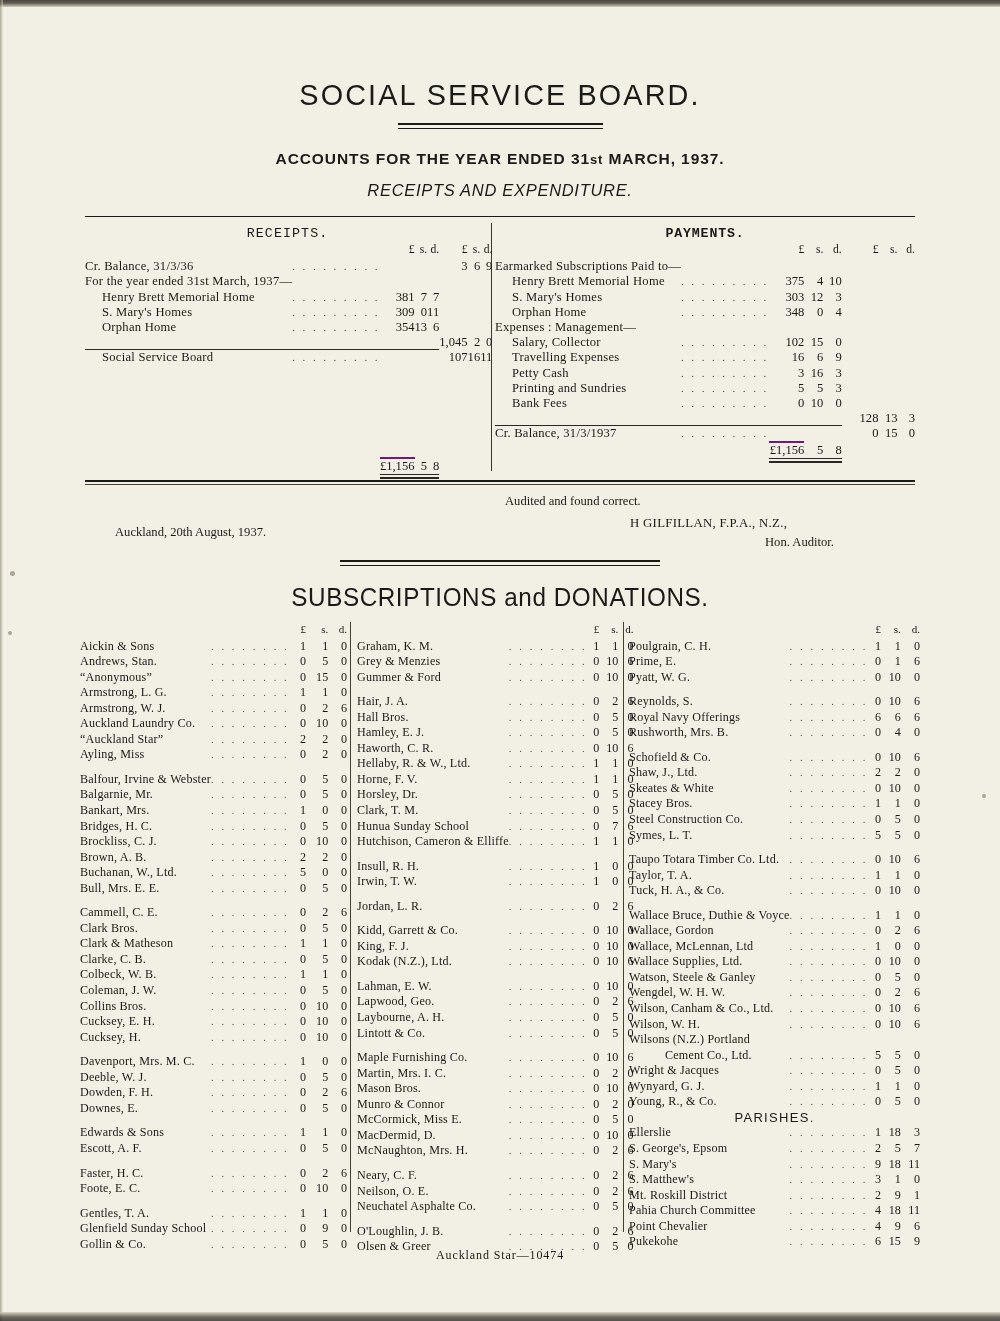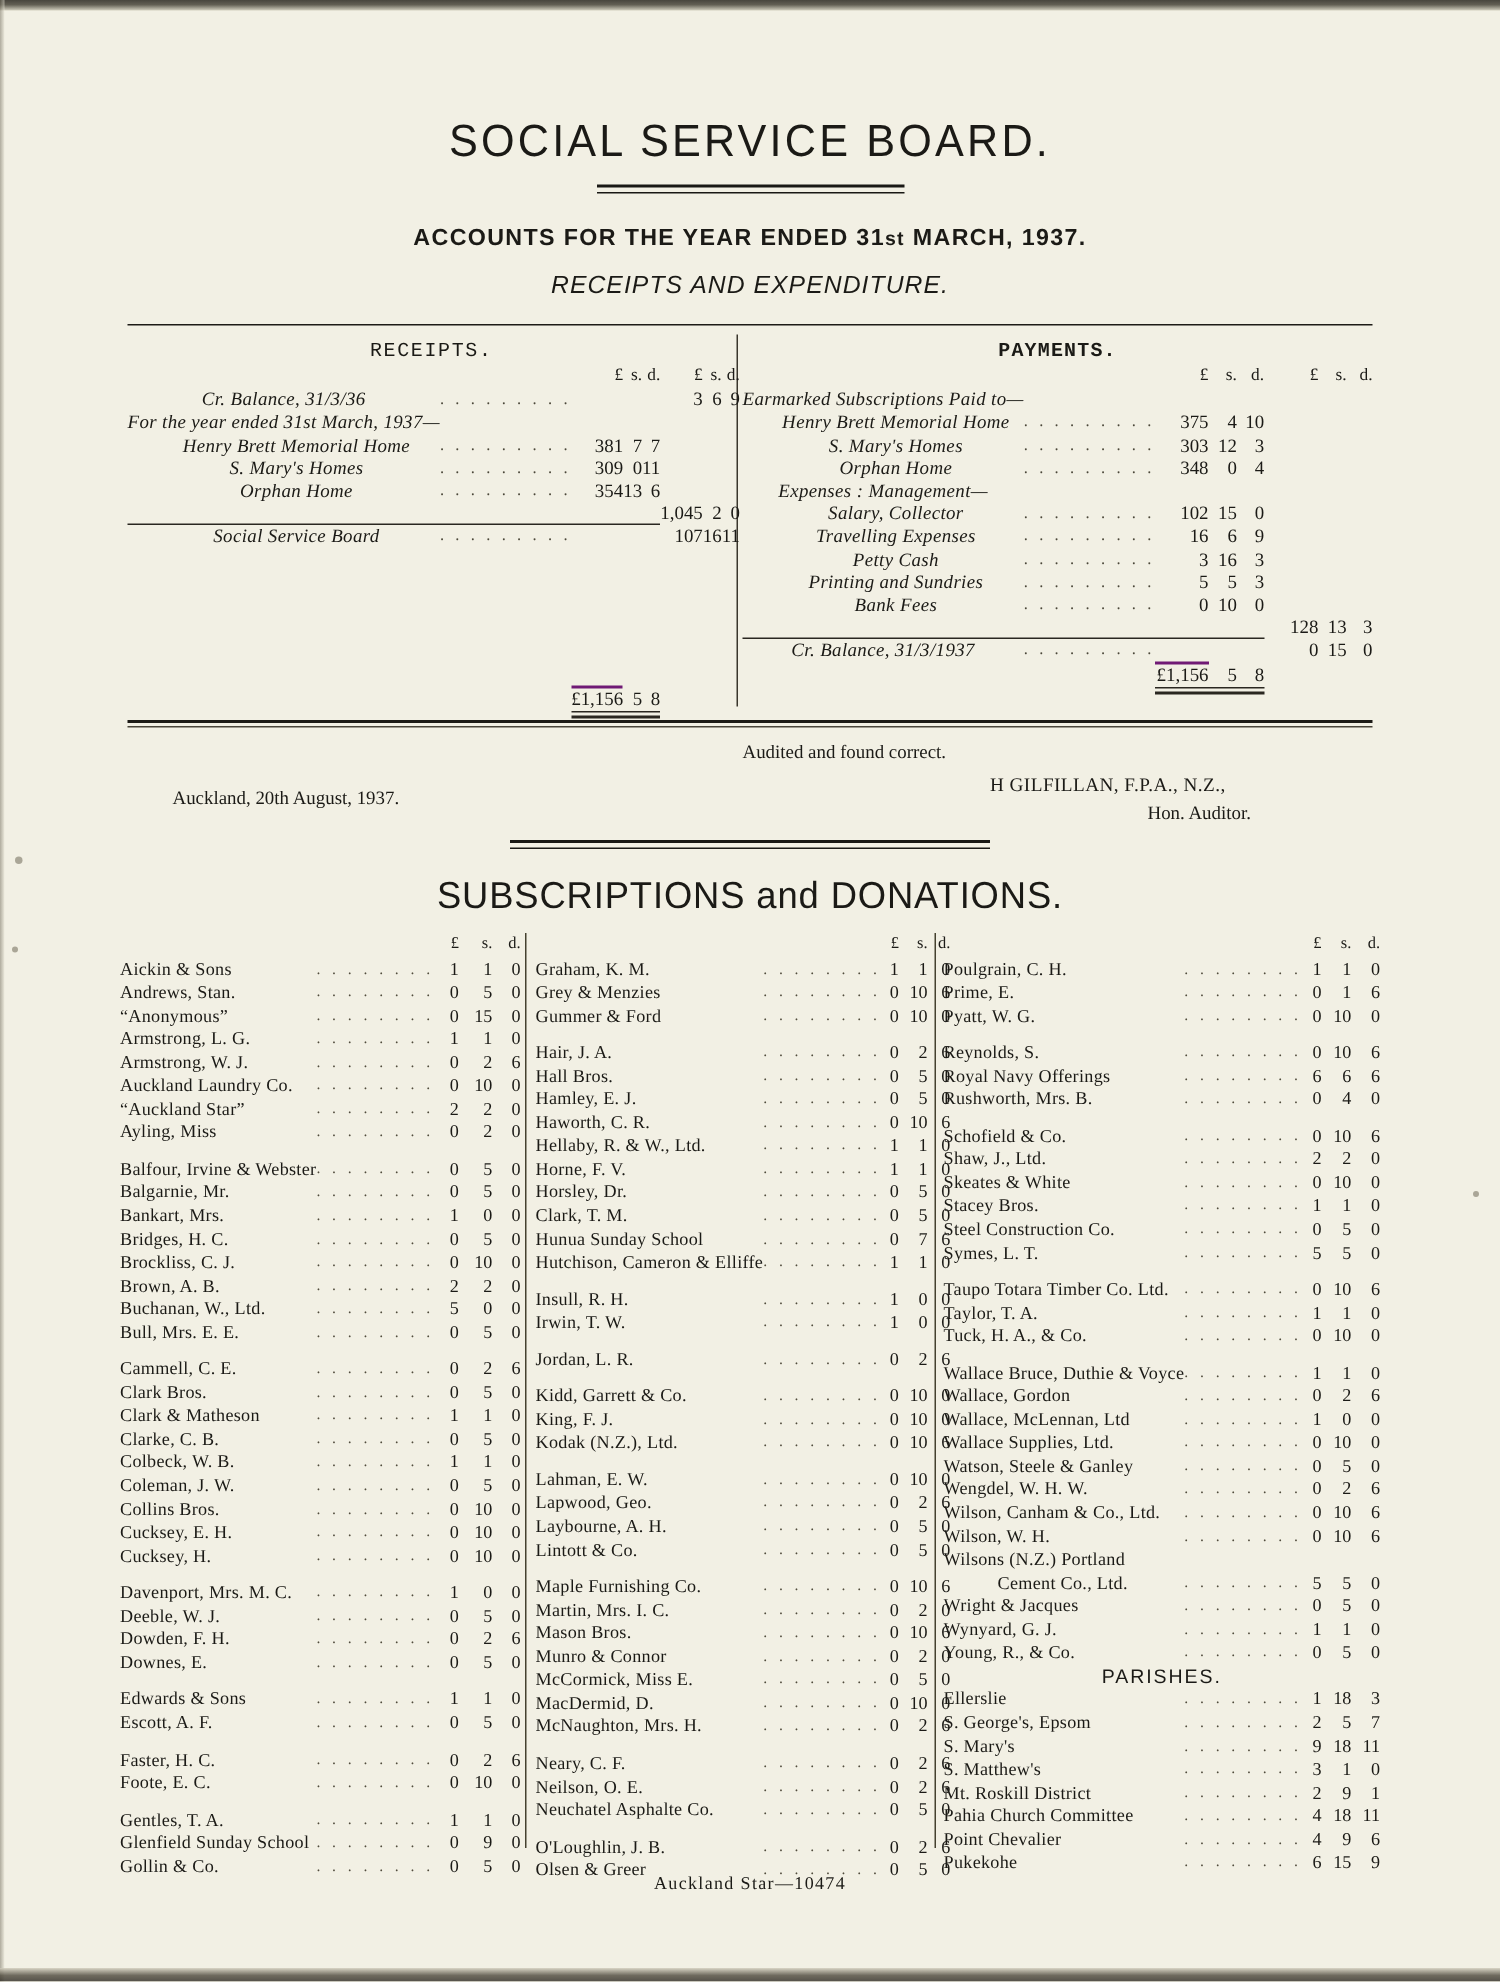--- a/index.html
+++ b/index.html
@@ -106,21 +106,21 @@
   }
   .acct-head.bold { font-weight: bold; letter-spacing: .8px; }
 
   table.acct {
     width: 100%;
     border-collapse: collapse;
     font-size: 12.6px;
     font-family: "Liberation Serif", "DejaVu Serif", serif;
   }
   table.acct td { padding: 0; vertical-align: bottom; line-height: 15.2px; white-space: nowrap; }
-  td.lbl     { text-align: center; letter-spacing: .25px; font-style: italic; }
+  td.lbl     { text-align: left; letter-spacing: .25px; }
   td.lbl.ind { padding-left: 17px; }
   td.lead    { color: #4b4739; letter-spacing: 2.4px; font-size: 11px; overflow: hidden; }
   td.p, td.s, td.d { text-align: right; }
   td.p { width: 36px; }
   td.s { width: 21px; padding-left: 7px; }
   td.d { width: 20px; padding-left: 7px; }
   td.p2 { text-align: right; width: 42px; padding-left: 11px; }
   td.s2 { text-align: right; width: 21px; padding-left: 7px; }
   td.d2 { text-align: right; width: 20px; padding-left: 7px; }
   tr.colhead td { font-size: 11.6px; padding-bottom: 2px; }
@@ -144,22 +144,22 @@
     border-top: 2px solid #1d1b16;
     border-bottom: 1px solid #49453a;
     height: 2px;
   }
   .audit {
     position: relative;
     width: 830px; margin: 0 auto;
     height: 62px;
     font-size: 12.6px;
   }
-  .audit-correct { position: absolute; left: 410px; top: 9px; }
-  .audit-name    { position: absolute; left: 545px; top: 31px; font-size: 12.8px; letter-spacing: .3px; margin-left: 30px; }
+  .audit-correct { position: absolute; left: 420px; top: 9px; }
+  .audit-name    { position: absolute; left: 545px; top: 31px; font-size: 12.8px; letter-spacing: .3px; }
   .audit-role    { position: absolute; left: 680px; top: 50px; }
   .audit-place   { position: absolute; left: 30px;  top: 40px; }
 
   .rule-double2 {
     width: 320px; margin: 13px auto 0 auto;
     border-top: 2px solid #191814;
     border-bottom: 1px solid #191814;
     height: 3px;
   }
 

